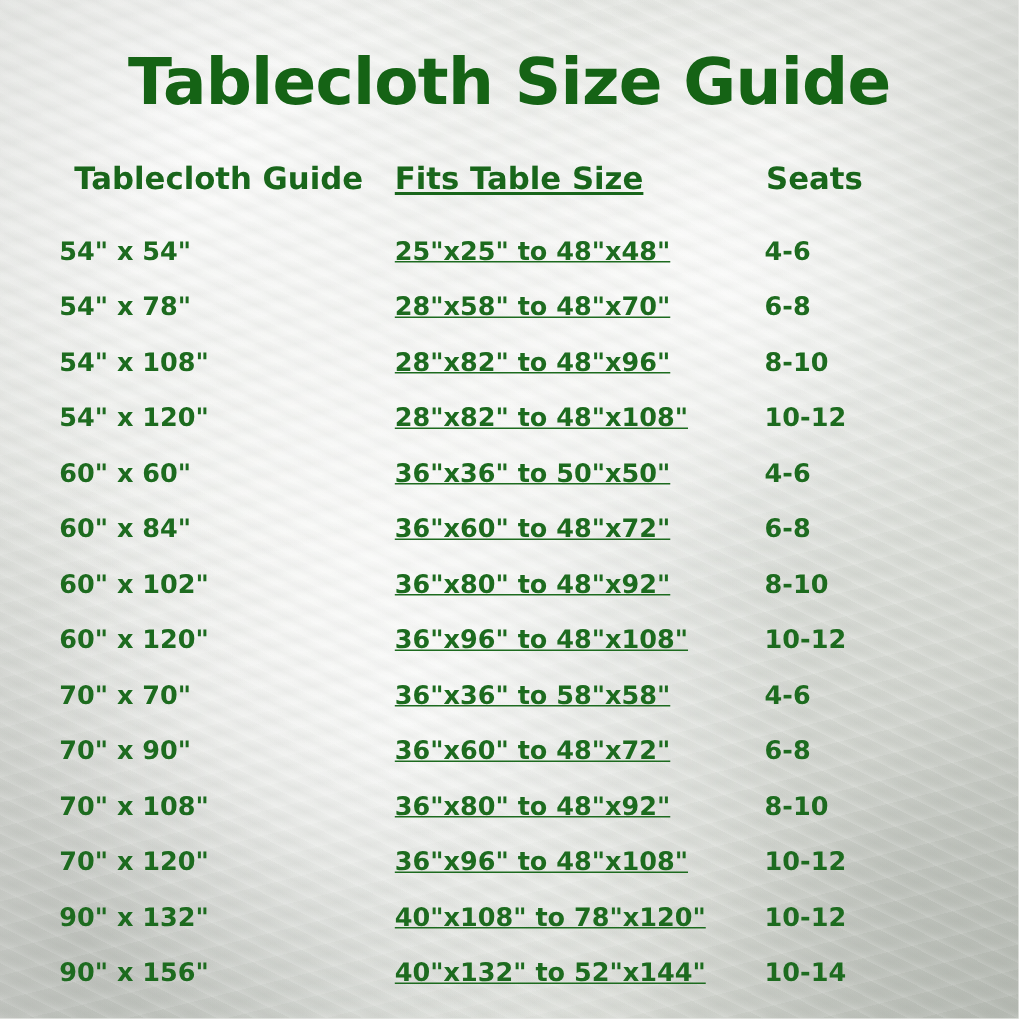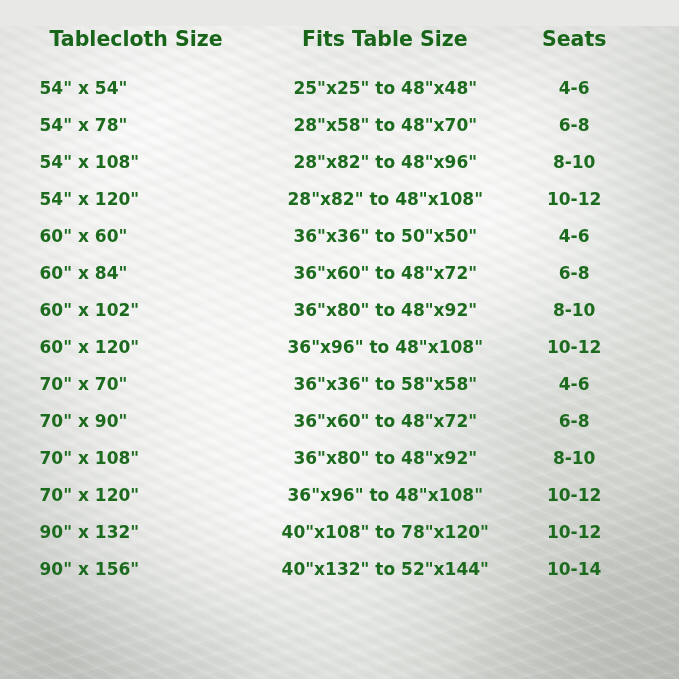--- a/index.html
+++ b/index.html
@@ -74,38 +74,39 @@
     white-space: nowrap;
   }
   table.guide td {
     font-size: 17px;
     font-weight: bold;
     color: #1d6b1f;
     padding: 8.5px 0;
     white-space: nowrap;
   }
   .col-size   { text-align: left;   padding-left: 34px; width: 215px; }
-  .col-fits   { text-align: center;   padding-left: 6px;  width: 250px; }
-  .col-seats  { text-align: center; width: 135px; }
+  .col-fits   { text-align: left;   padding-left: 6px;  width: 250px; text-decoration: underline; }
+  .col-seats  { text-align: left; width: 135px; }
   th.col-size { padding-left: 10px; }
   th.col-fits { padding-left: 0px; }
 </style>
 </head>
 <body>
 
 <div id="page">
   <div id="texture"></div>
   <div id="vignette"></div>
 
   <div id="content">
+    <h1 class="title">Tablecloth Size Guide</h1>
 
     <table class="guide">
       <thead>
         <tr>
-          <th class="col-size">Tablecloth Size</th>
+          <th class="col-size">Tablecloth Guide</th>
           <th class="col-fits">Fits Table Size</th>
           <th class="col-seats">Seats</th>
         </tr>
       </thead>
       <tbody>
         <tr>
           <td class="col-size">54" x 54"</td>
           <td class="col-fits">25"x25" to 48"x48"</td>
           <td class="col-seats">4-6</td>
         </tr>

